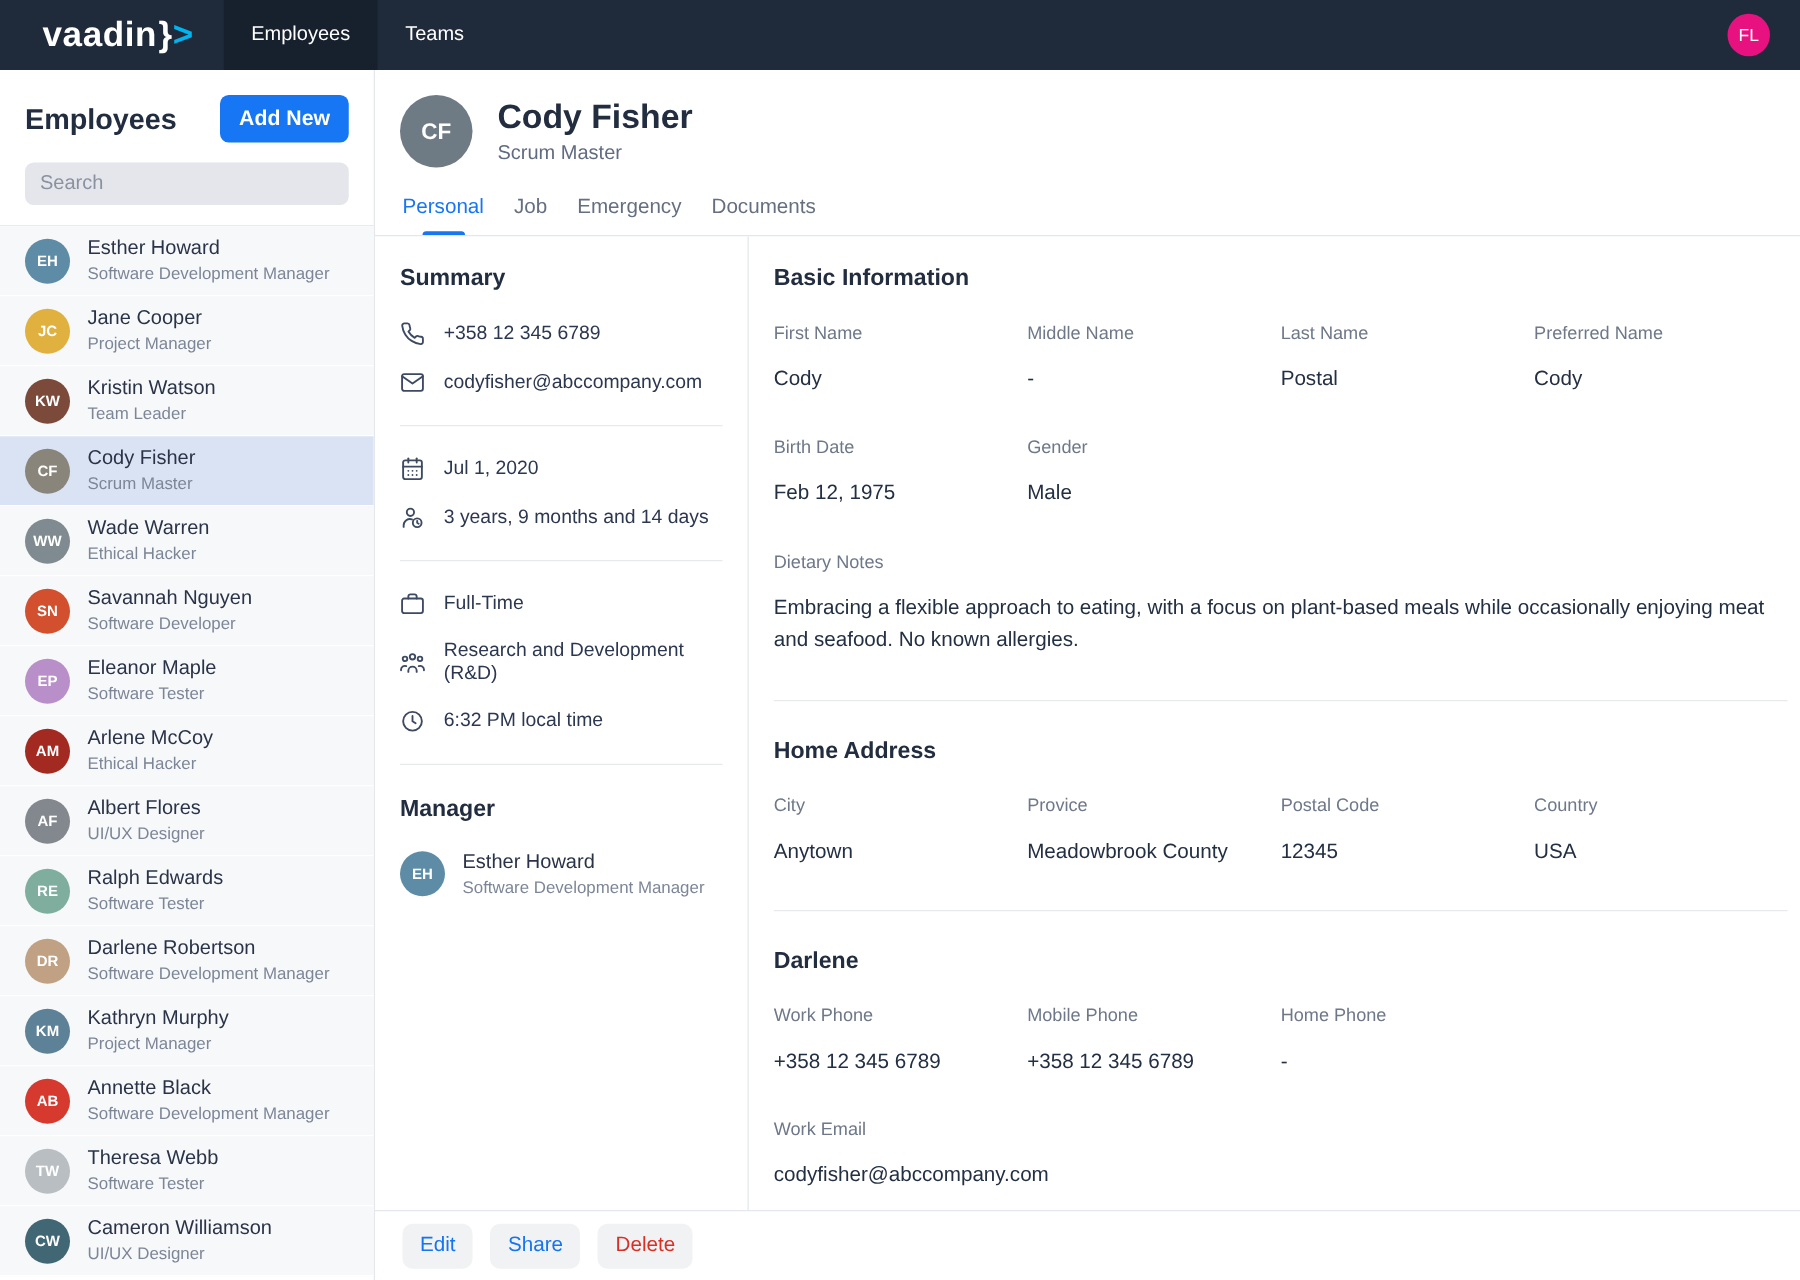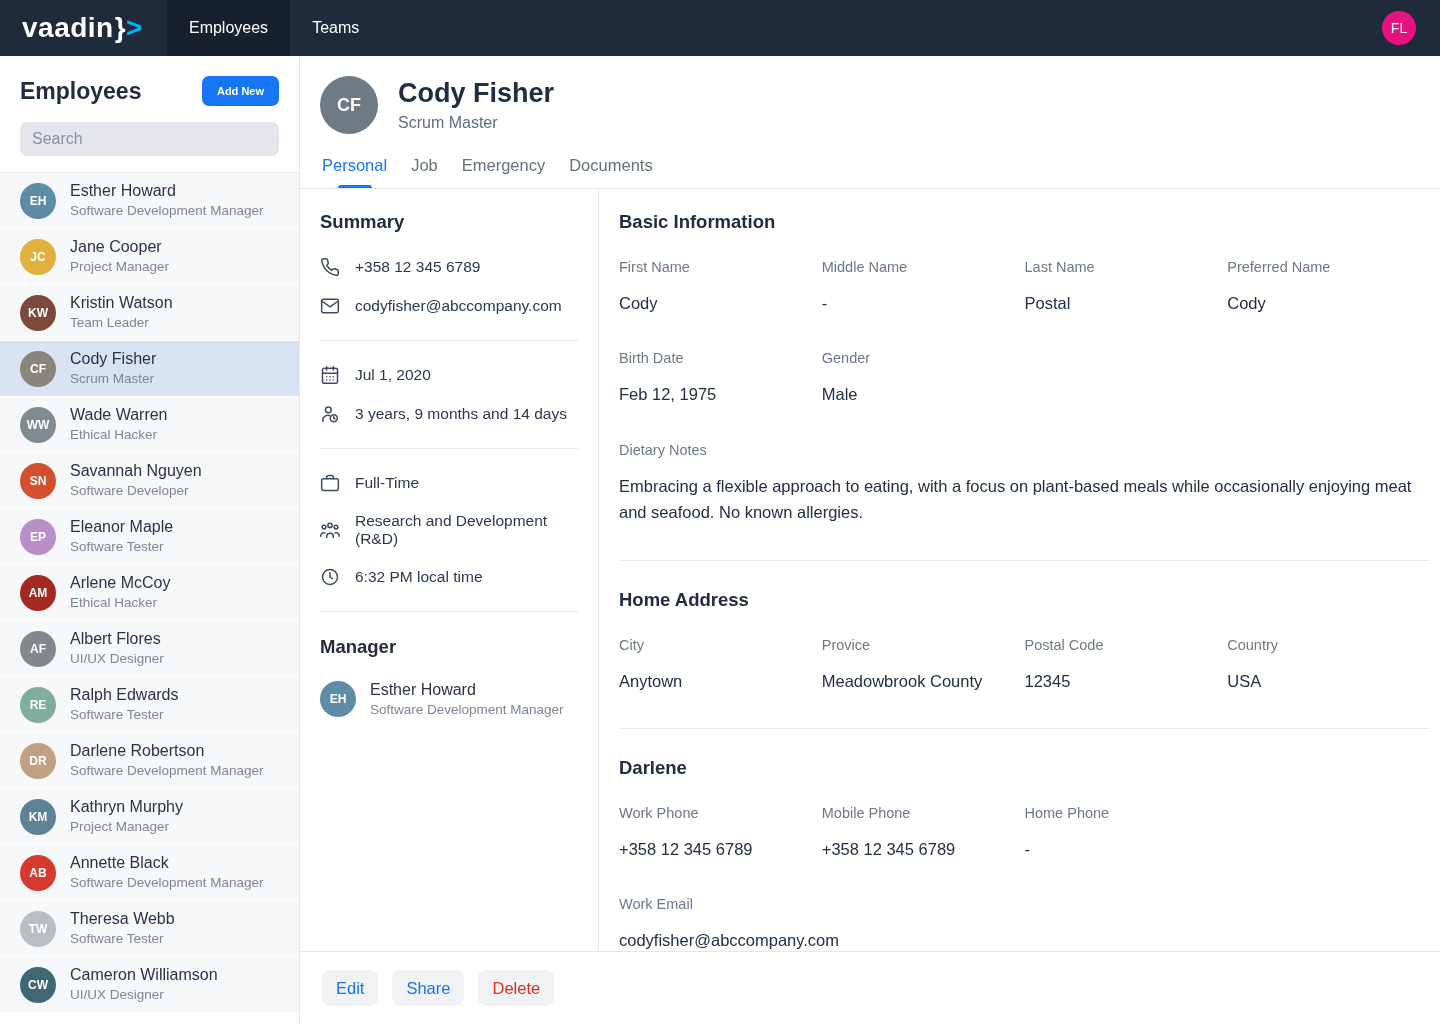--- a/index.html
+++ b/index.html
@@ -1,21 +1,21 @@
 <!DOCTYPE html>
 <html><head>
 <meta charset="utf-8">
 <style>
   * { box-sizing: border-box; margin: 0; padding: 0; }
   html,body { width:1440px; height:1024px; overflow:hidden;
     font-family:"Liberation Sans","DejaVu Sans",sans-serif;
     color:#233044; background:#fff; }
 
   
-  .topnav { height:56px; background:#1f2b3b; display:flex; align-items:stretch; }
+  .topnav { height:56px; background:#1f2b3b; display:flex; align-items:stretch;padding-left:12px; }
   .logo { display:flex; align-items:center; padding:0 22px; margin-right:2px;
     font-size:28px; font-weight:700; color:#fff; letter-spacing:.5px; cursor:pointer; }
   .logo .brace { color:#fff; margin-left:1px; }
   .logo .arrow { color:#00b4f0; }
   .nav-items { display:flex; align-items:stretch; }
   .nav-item { display:flex; align-items:center; padding:0 22px; color:#fff;
     font-size:16px; cursor:pointer; text-decoration:none; }
   .nav-item.is-active { background:#17212e; }
   .nav-user { margin-left:auto; align-self:center; margin-right:24px;
     width:34px; height:34px; border-radius:50%; background:#e7117f; color:#fff;
@@ -25,21 +25,21 @@
   
   .app { display:flex; height:968px; }
 
   
   .sidebar { width:300px; flex-shrink:0; border-right:1px solid #e4e7eb;
     display:flex; flex-direction:column; background:#fff; }
   .sidebar-header { display:flex; align-items:center; justify-content:space-between;
     padding:20px 20px 16px; }
   .sidebar-title { font-size:23px; font-weight:700; color:#222d40; }
   .btn-primary { background:#1676f3; color:#fff; border:none; border-radius:7px;
-    font-size:11px; font-weight:700; padding:9px 15px; cursor:pointer;
+    font-size:17px; font-weight:700; padding:9px 15px; cursor:pointer;
     font-family:inherit; }
   .search { margin:0 20px 16px; height:34px; background:#e4e6eb; border:none;
     border-radius:7px; padding:0 12px; font-size:16px; color:#233044;
     font-family:inherit; }
   .search::placeholder { color:#8a92a0; }
   .emp-list { flex:1; overflow:hidden; border-top:1px solid #e8eaee; }
   .emp-row { height:56px; display:flex; align-items:center; gap:14px;
     padding:0 20px; background:#f7f8f9; border-bottom:1px solid #fff; cursor:pointer; }
   .emp-row.is-active { background:#dae3f3; }
   .avatar { width:36px; height:36px; border-radius:50%; color:#fff; font-size:12px;
@@ -77,21 +77,21 @@
   
   .details { flex:1; padding:22px 10px 0 20px; overflow:hidden; }
   .section-title { font-size:18.5px; font-weight:700; color:#222d40; margin-bottom:26px; }
   .field-grid { display:grid; grid-template-columns:repeat(4,1fr); }
   .field { margin-bottom:34px; }
   .field-label { font-size:14.5px; color:#6e7889; margin-bottom:15px; }
   .field-value { font-size:16.5px; color:#232f42; line-height:1.6; }
   hr.div { border:none; border-top:1px solid #e7e9ed; margin:0 0 28px; }
 
   
-  .action-bar { position:absolute; left:0; right:0; bottom:0; height:73px;
+  .action-bar { position:absolute; left:0; right:0; bottom:0; height:56px;
     background:#fff; border-top:1px solid #e4e7eb; display:flex; align-items:center;
     gap:14px; padding:0 22px; }
   .btn-ghost { background:#f1f2f4; border:none; border-radius:8px; height:36px;
     padding:0 14px; font-size:16.5px; font-weight:500; cursor:pointer;
     font-family:inherit; }
   .btn-ghost.blue { color:#1574f0; }
   .btn-ghost.red { color:#d93025; }
 </style>
 </head>
 <body>

